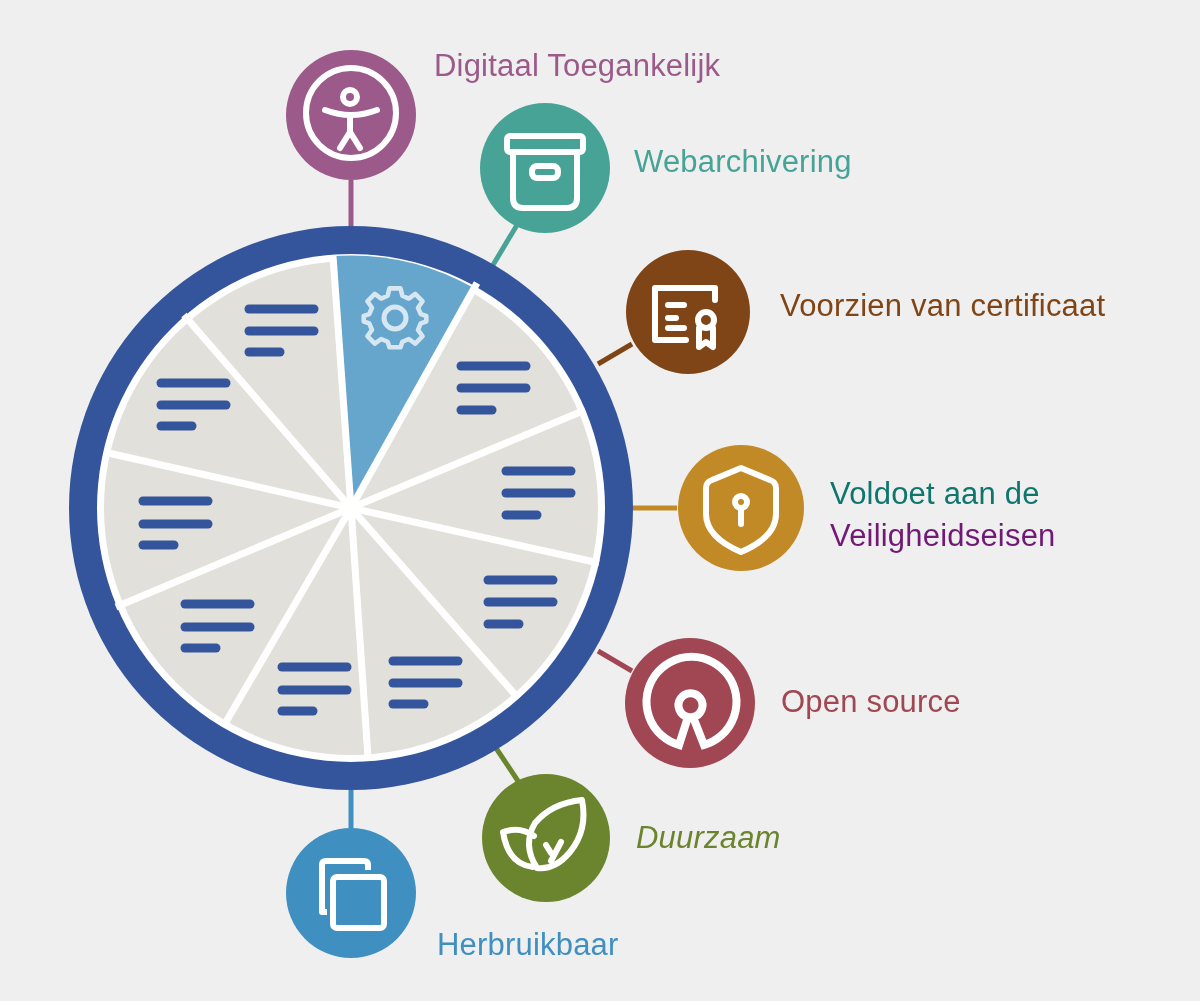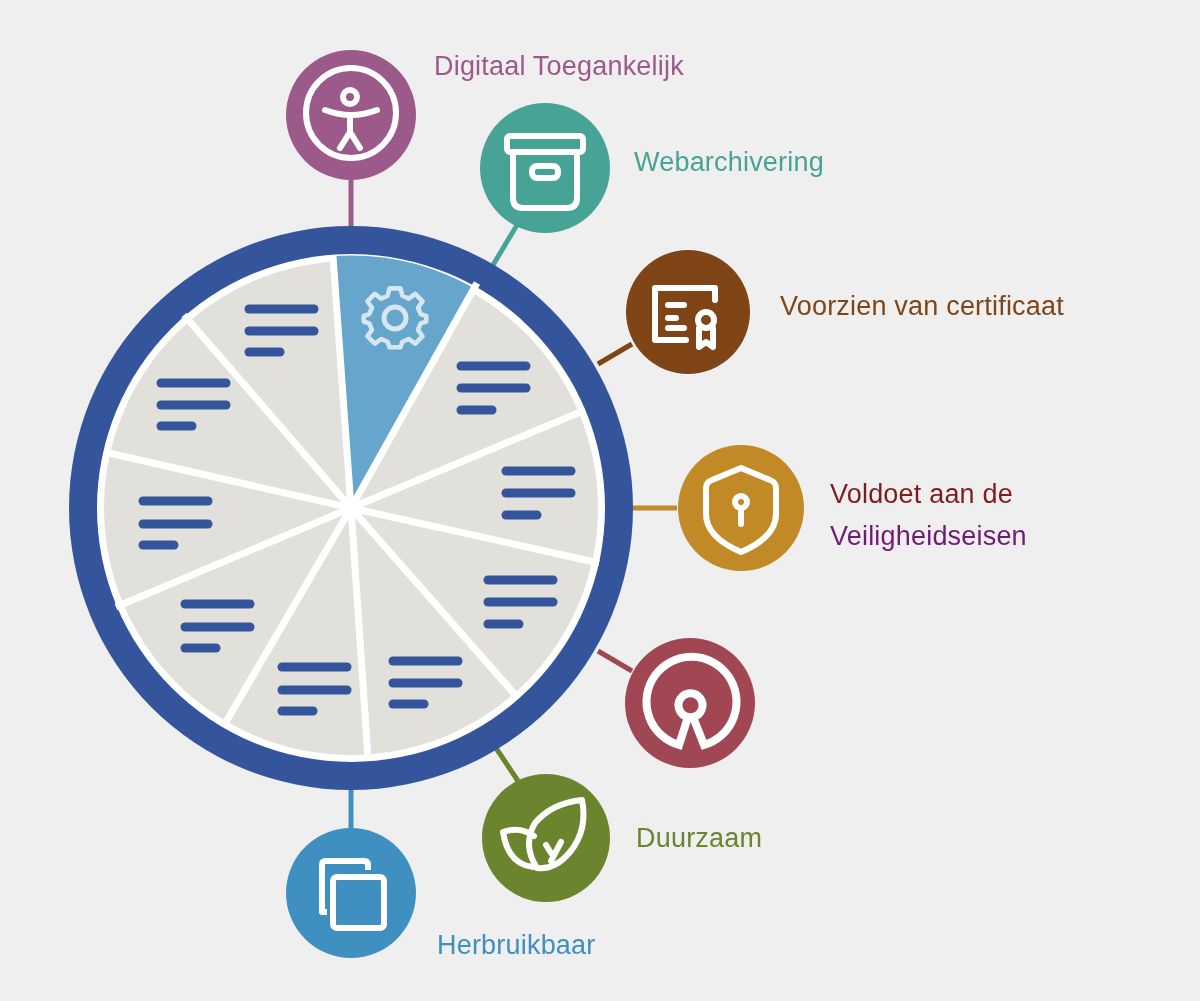--- a/index.html
+++ b/index.html
@@ -1,19 +1,19 @@
 <!DOCTYPE html>
 <html><head>
 <meta charset="utf-8">
 <style>
   html, body { margin:0; padding:0; }
   body { width:1200px; height:1001px; background:#efefef; position:relative; overflow:hidden;
          font-family:"Liberation Sans","DejaVu Sans",sans-serif; }
   #stage { position:absolute; left:0; top:0; width:1200px; height:1001px; }
-  .label { position:absolute; font-size:27px; line-height:40px; letter-spacing:0.2px; white-space:nowrap; }
+  .label { position:absolute; font-size:31px; line-height:40px; letter-spacing:0.2px; white-space:nowrap; }
 </style>
 </head>
 <body>
 
 <div id="stage">
 <svg width="1200" height="1001" viewBox="0 0 1200 1001">
 
   <g stroke-width="5" stroke-linecap="butt">
     <line x1="351" y1="180" x2="351" y2="228" stroke="#9b5a89"></line>
     <line x1="517" y1="225" x2="493" y2="265" stroke="#47a396"></line>
@@ -171,17 +171,18 @@
       <path d="M327,912 L322,912 L322,865 Q322,861 326,861 L364,861 Q368,861 368,865 L368,870"></path>
       <rect x="333" y="877" width="51" height="51" rx="4"></rect>
     </g>
   </g>
 </svg>
 
 
 <div class="label" style="left:434px; top:46px; color:#9b5a89;">Digitaal Toegankelijk</div>
 <div class="label" style="left:634px; top:142px; color:#47a396;">Webarchivering</div>
 <div class="label" style="left:780px; top:286px; color:#7f4516;">Voorzien van certificaat</div>
-<div class="label" style="left:830px; top:474px; color:#7f1d1d;">Voldoet aan de</div>
+<div class="label" style="left:830px; top:474px; color:#0f766e;">Voldoet aan de</div>
 <div class="label" style="left:830px; top:516px; color:#701a75;">Veiligheidseisen</div>
-<div class="label" style="left:636px; top:818px; color:#6b842e;">Duurzaam</div>
+<div class="label" style="left:781px; top:682px; color:#a04753;">Open source</div>
+<div class="label" style="left:636px; top:818px; color:#6b842e;font-style:italic;">Duurzaam</div>
 <div class="label" style="left:437px; top:925px; color:#3f8fc1;text-align:center;">Herbruikbaar</div>
 </div>
 
 </body></html>

